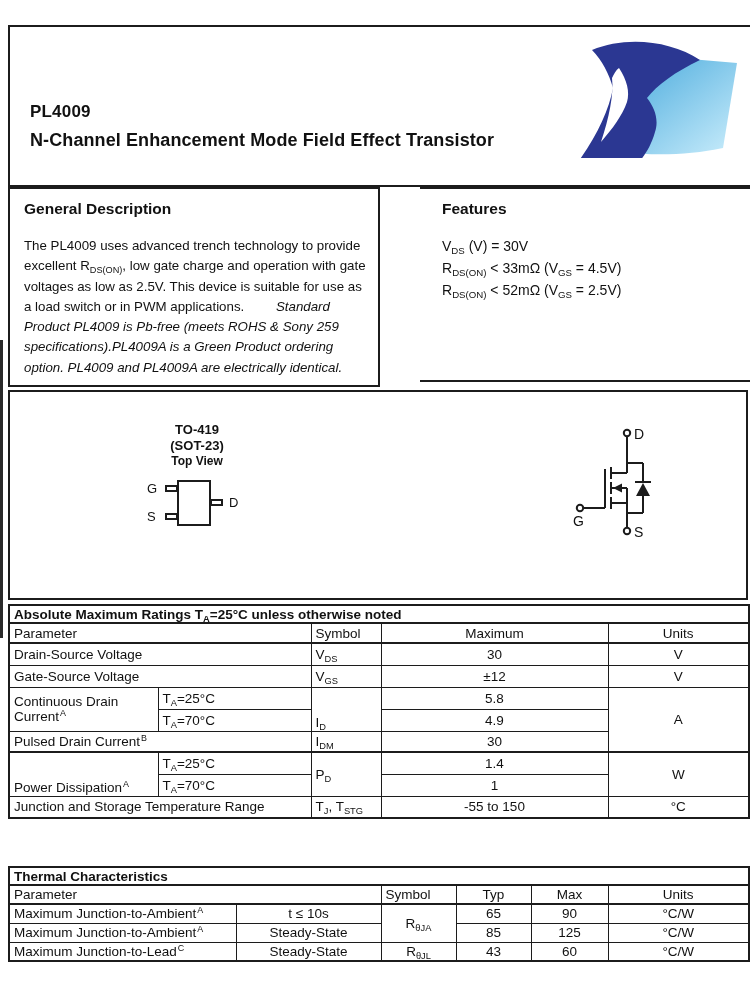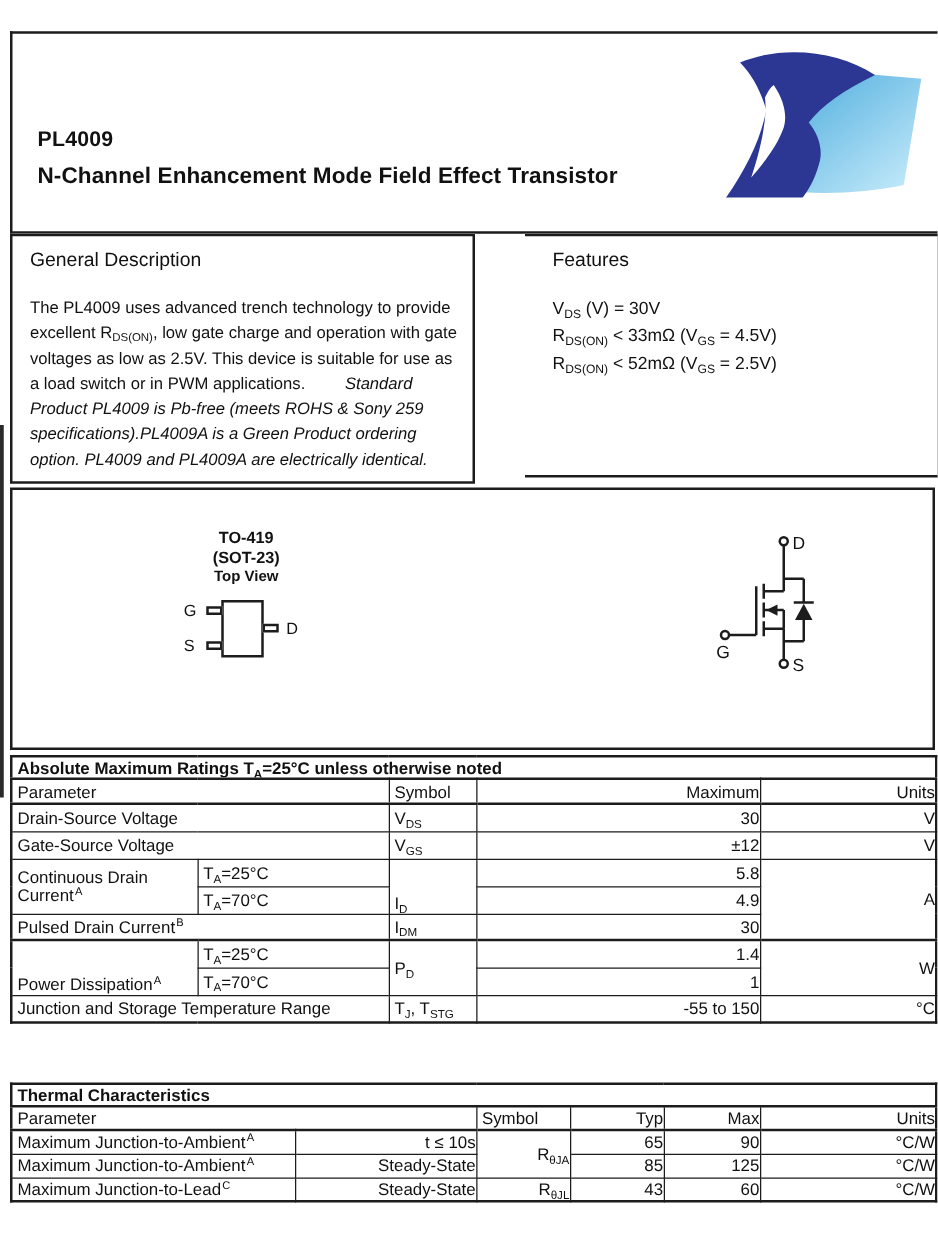--- a/index.html
+++ b/index.html
@@ -14,41 +14,41 @@
   sub{font-size:69%;line-height:0;position:relative;vertical-align:baseline;top:3px;}
   sup{font-size:66%;line-height:0;position:relative;vertical-align:baseline;top:-5px;margin-left:1px;}
 
   
   #part-number{left:30px;top:102px;font-size:17px;font-weight:bold;letter-spacing:.2px;}
   #main-title{left:30px;top:130px;font-size:18px;font-weight:bold;letter-spacing:.1px;}
 
   
   #gd-box{left:8px;top:187px;width:372px;height:200px;padding:11px 14px 0 14px;}
   #ft-box{left:380px;top:187px;width:332px;height:195px;border-left:none;padding:11px 0 0 22px;margin-left:40px;}
-  .sec-heading{font-size:15.5px;font-weight:normal;}
+  .sec-heading{font-size:15.5px;font-weight:bold;}
   #gd-text{margin-top:18px;font-size:13.3px;line-height:20.3px;width:342px;}
   #ft-list{margin-top:17px;font-size:14px;}
   .ft-line{height:22.2px;line-height:22.2px;white-space:nowrap;}
 
   
   #diagram-box{left:8px;top:390px;width:740px;height:210px;}
   #package{left:130px;top:414px;width:140px;height:130px;}
   .pkg-title{position:absolute;left:0;width:134px;text-align:center;font-weight:bold;}
   #pkg-body{position:absolute;left:47px;top:66px;width:34px;height:46px;border:2px solid #1c1c1c;box-sizing:border-box;background:#fff;}
   .pin{position:absolute;height:7px;width:13px;border:2px solid #1c1c1c;box-sizing:border-box;background:#fff;}
   .pin-label{position:absolute;font-size:13px;}
   #mosfet{left:570px;top:415px;width:120px;height:130px;}
 
   
   table{border-collapse:collapse;table-layout:fixed;background:#fff;}
   #abs-table{left:8px;top:604px;}
   #thermal-table{left:8px;top:866px;}
   td{border:1px solid #1c1c1c;font-size:13.5px;padding:0 4px;overflow:hidden;white-space:nowrap;vertical-align:middle;}
   .tbl{border:2px solid #1c1c1c;}
-  .c{text-align:right;padding:0;margin-top:26px;}
+  .c{text-align:center;padding:0;margin-top:26px;}
   .bb2{border-bottom:2px solid #1c1c1c;}
   .bt2{border-top:2px solid #1c1c1c;}
   .vb{vertical-align:bottom;padding-bottom:1px;}
   .title-cell{font-size:13.5px;font-weight:bold;}
   .hdr{font-weight:normal;}
 
   
   #edge-artifact{left:0;top:340px;width:3px;height:298px;background:#2a2a2a;}
 
   svg text{font-family:"Liberation Sans", sans-serif;}

